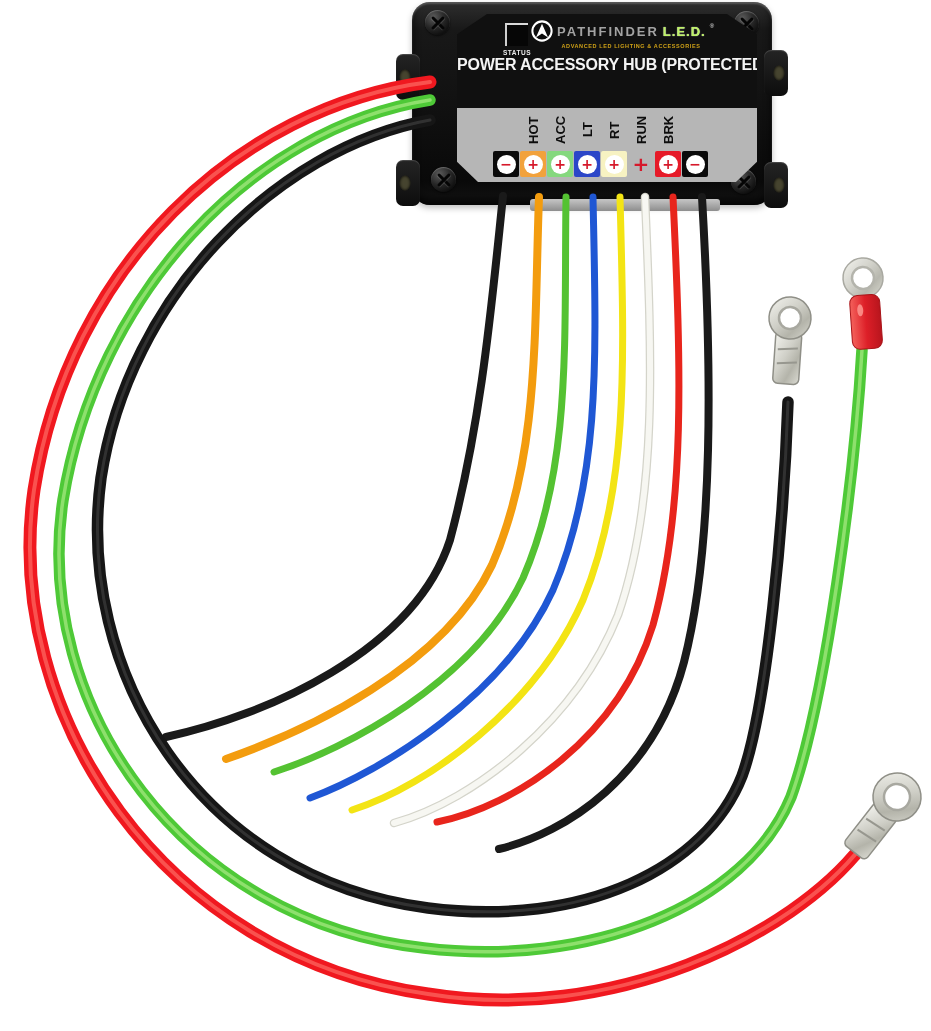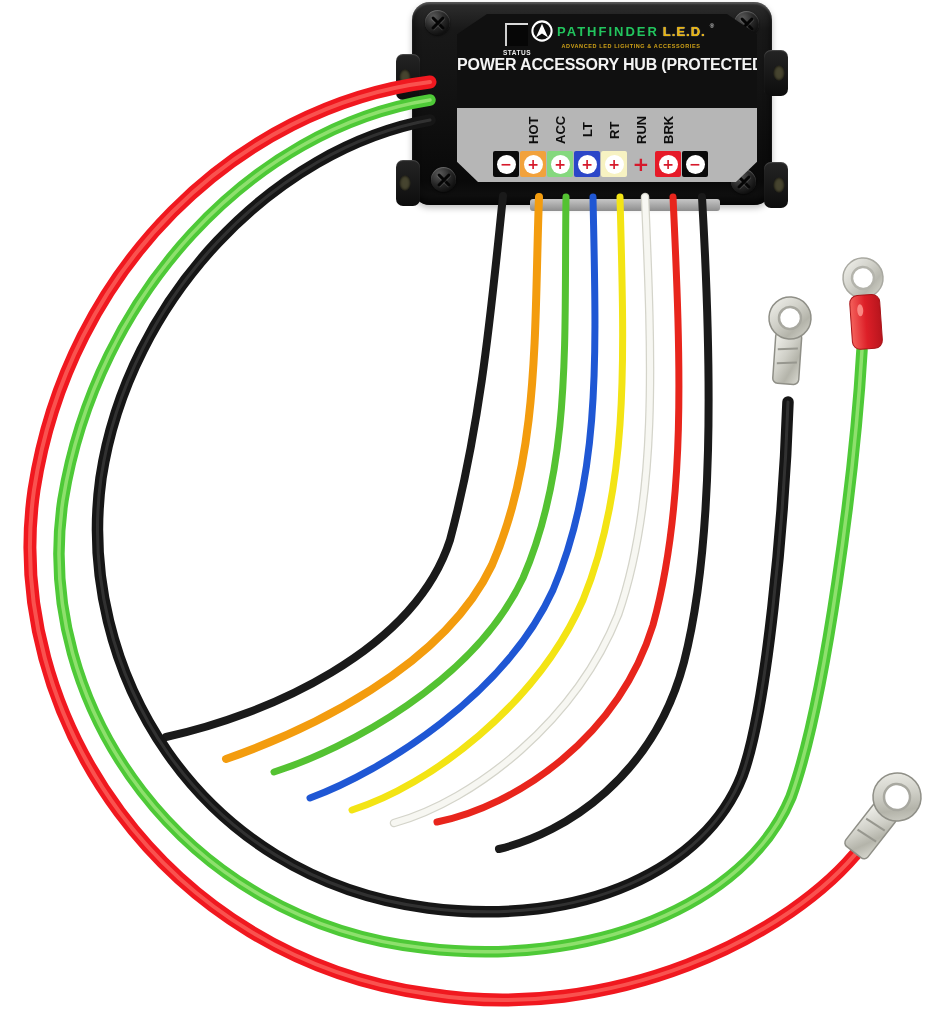--- a/index.html
+++ b/index.html
@@ -54,22 +54,22 @@
   .status-led{
     position:absolute;left:48px;top:9px;width:21px;height:21px;background:#060606;
     border-top:2px solid #d9d9d9;border-left:2px solid #cfcfcf;
   }
   .status-text{
     position:absolute;left:36px;top:35px;width:48px;text-align:center;
     font-size:6.5px;font-weight:700;color:#ededed;letter-spacing:.5px;
   }
   .brand{position:absolute;left:74px;top:6px;display:flex;align-items:center;gap:4px;}
   .brand-logo{width:22px;height:22px;display:block;}
-  .brand-name{font-size:13px;font-weight:700;color:#22c55e;letter-spacing:2px;}
-  .brand-led{font-size:13px;font-weight:800;color:#eab308;letter-spacing:1px;text-shadow:0 0 1px #fff;}
+  .brand-name{font-size:13px;font-weight:700;color:#a3a3a3;letter-spacing:2px;}
+  .brand-led{font-size:13px;font-weight:800;color:#bef264;letter-spacing:1px;text-shadow:0 0 1px #fff;}
   .brand-reg{font-size:6px;color:#e8e8e8;vertical-align:top;position:relative;top:-5px;}
   .tagline{
     position:absolute;left:98px;top:29px;width:152px;text-align:center;
     font-size:5.5px;font-weight:700;color:#cfa117;letter-spacing:.6px;white-space:nowrap;
   }
   .title{
     position:absolute;left:0;right:0;top:42px;text-align:center;
     font-size:16px;font-weight:700;color:#f4f4f4;letter-spacing:-.2px;white-space:nowrap;
   }
   .pn{

